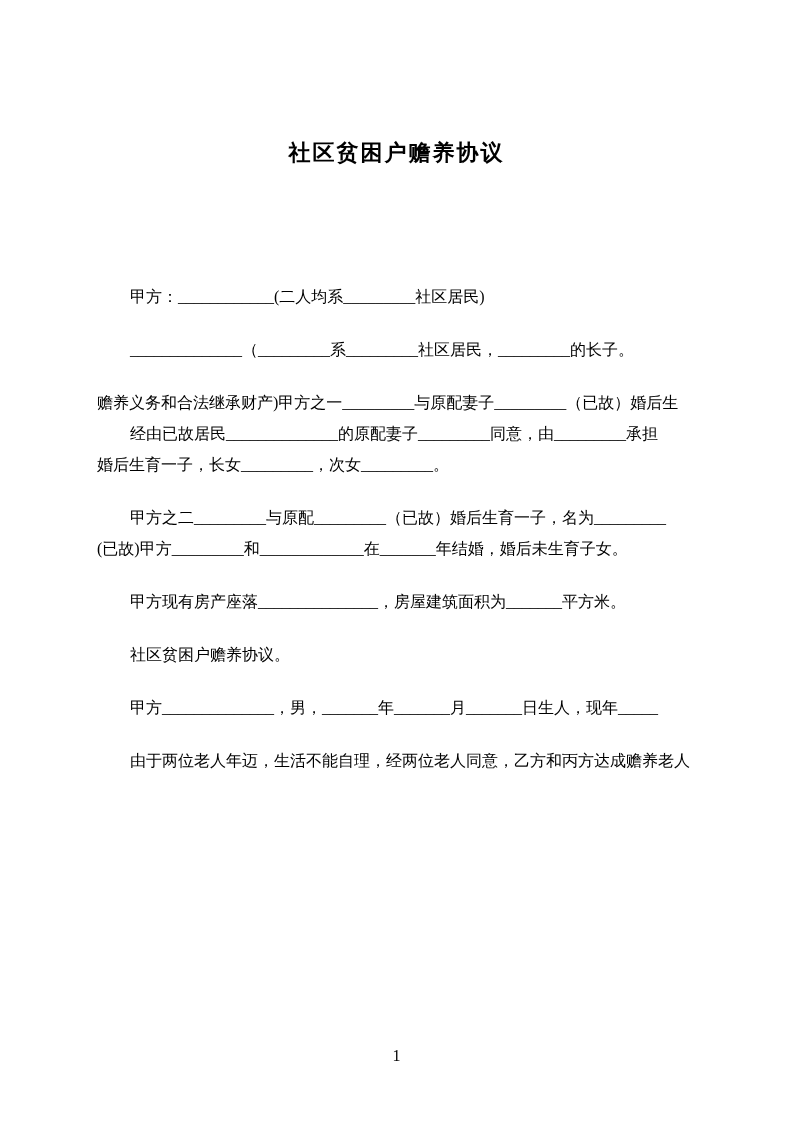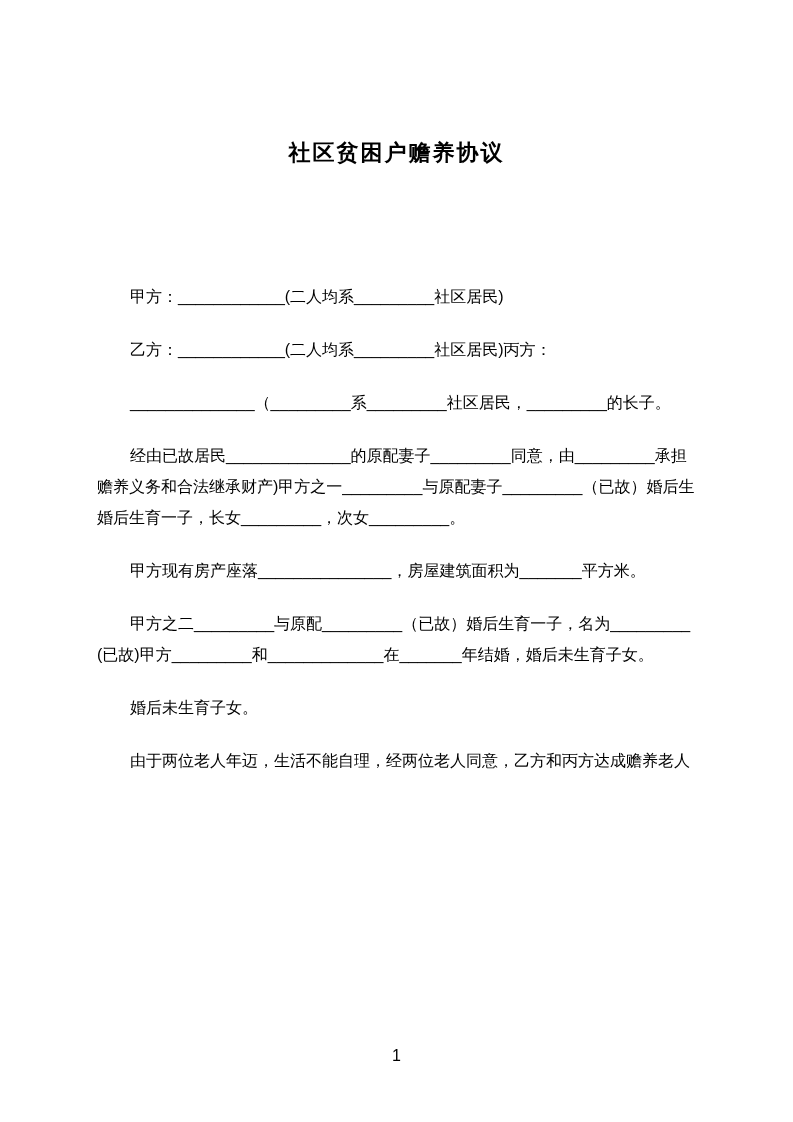--- a/index.html
+++ b/index.html
@@ -7,21 +7,21 @@
     padding: 0;
     background: #ffffff;
   }
   .page {
     position: relative;
     width: 793px;
     height: 1122px;
     margin: 0 auto;
     background: #ffffff;
     overflow: hidden;
-    font-family: Liberation Sans, sans-serif;
+    font-family: Liberation Serif, serif;
     color: #000000;
   }
   .doc-title {
     padding-top: 141px;
     margin: 0;
     text-align: center;
     font-size: 22px;
     line-height: 24px;
     font-weight: 700;
     letter-spacing: 2px;
@@ -63,48 +63,46 @@
 <div class="page">
 
   <h1 class="doc-title">社区贫困户赡养协议</h1>
 
   <div class="content">
 
     <p class="para">
       <span class="line indent">甲方：____________(二人均系_________社区居民)</span>
     </p>
 
-    <p class="para">
-      <span class="line indent">乙方：____________(二人均系_________社区居民)丙方：</span>
-    </p>
 
     <p class="para">
       <span class="line indent">______________（_________系_________社区居民，_________的长子。</span>
     </p>
 
     <p class="para">
+      <span class="line">赡养义务和合法继承财产)甲方之一_________与原配妻子_________（已故）婚后生</span>
       <span class="line indent">经由已故居民______________的原配妻子_________同意，由_________承担</span>
-      <span class="line">赡养义务和合法继承财产)甲方之一_________与原配妻子_________（已故）婚后生</span>
       <span class="line">婚后生育一子，长女_________，次女_________。</span>
-    </p>
-
-    <p class="para">
-      <span class="line indent">甲方现有房产座落_______________，房屋建筑面积为_______平方米。</span>
     </p>
 
     <p class="para">
       <span class="line indent">甲方之二_________与原配_________（已故）婚后生育一子，名为_________</span>
       <span class="line">(已故)甲方_________和_____________在_______年结婚，婚后未生育子女。</span>
     </p>
 
     <p class="para">
-      <span class="line indent">婚后未生育子女。</span>
+      <span class="line indent">甲方现有房产座落_______________，房屋建筑面积为_______平方米。</span>
     </p>
 
     <p class="para">
+      <span class="line indent">社区贫困户赡养协议。</span>
+    </p>
+
+    <p class="para">
+      <span class="line indent">甲方______________，男，_______年_______月_______日生人，现年_____</span>
     </p>
 
 
     <p class="para">
       <span class="line indent">由于两位老人年迈，生活不能自理，经两位老人同意，乙方和丙方达成赡养老人</span>
     </p>
 
   </div>
 
   <div class="page-number">1</div>

